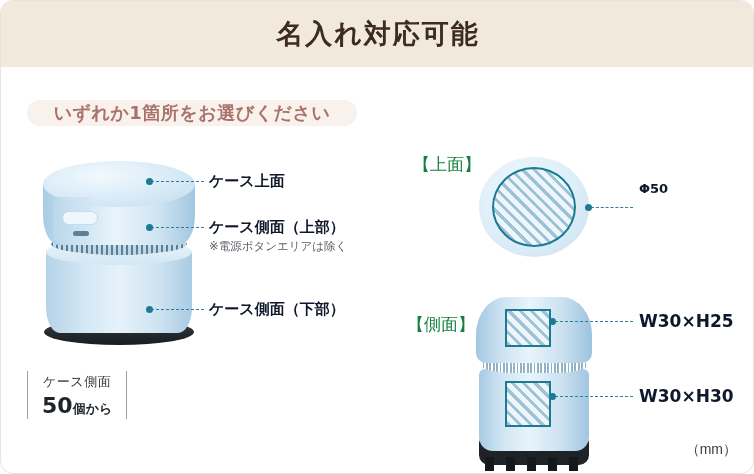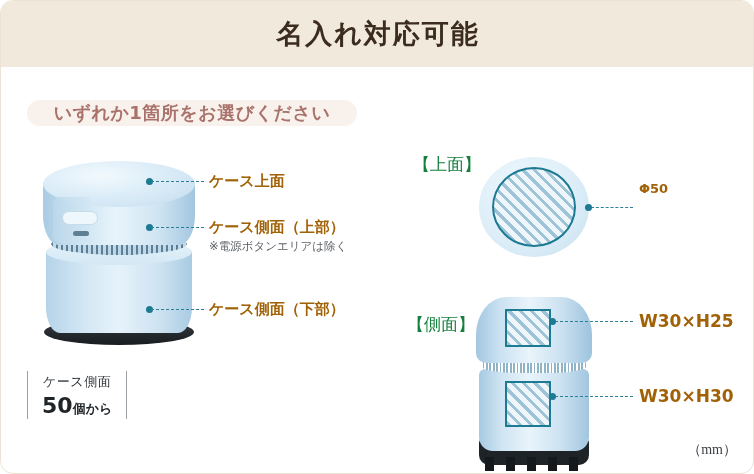--- a/index.html
+++ b/index.html
@@ -97,21 +97,21 @@
     position:absolute;left:34px;top:72px;width:16px;height:5px;
     border-radius:3px;background:#5f7f92;
   }
 
   
   .leader{position:absolute;height:1px;border-top:1.5px dashed #2b7f96;}
   .dot{position:absolute;width:7px;height:7px;border-radius:50%;background:#1c7a93;}
 
   .lbl{
     position:absolute;
-    font-size:15px;font-weight:bold;color:#a16207;white-space:nowrap;
+    font-size:15px;font-weight:bold;color:#0f172a;white-space:nowrap;
     font-family:"DejaVu Sans","Liberation Sans",sans-serif;
   }
   .sublbl{
     position:absolute;
     font-size:11.5px;color:#5b6065;white-space:nowrap;
     font-family:"DejaVu Sans","Liberation Sans",sans-serif;
   }
 
   
   .specs{position:absolute;left:26px;top:300px;width:250px;height:56px;display:flex;}
@@ -180,21 +180,21 @@
     position:absolute;width:46px;height:40px;
     border:2px solid #1c7a93;box-sizing:border-box;
     background:repeating-linear-gradient(45deg,#9dc3d6 0 3px,#eef6fb 3px 8px);
   }
   .sv-rect-top{left:34px;top:20px;height:38px;}
   .sv-rect-bot{left:34px;top:92px;height:46px;}
 
   .unit{
     position:absolute;right:18px;bottom:16px;
     font-size:14px;color:#3a3f44;
-    font-family:Liberation Serif, serif;
+    font-family:Liberation Sans, sans-serif;
   }
 </style>
 </head>
 <body>
 
 <div class="card">
 
   <div class="header">
     <div class="header-title">名入れ対応可能</div>
   </div>

